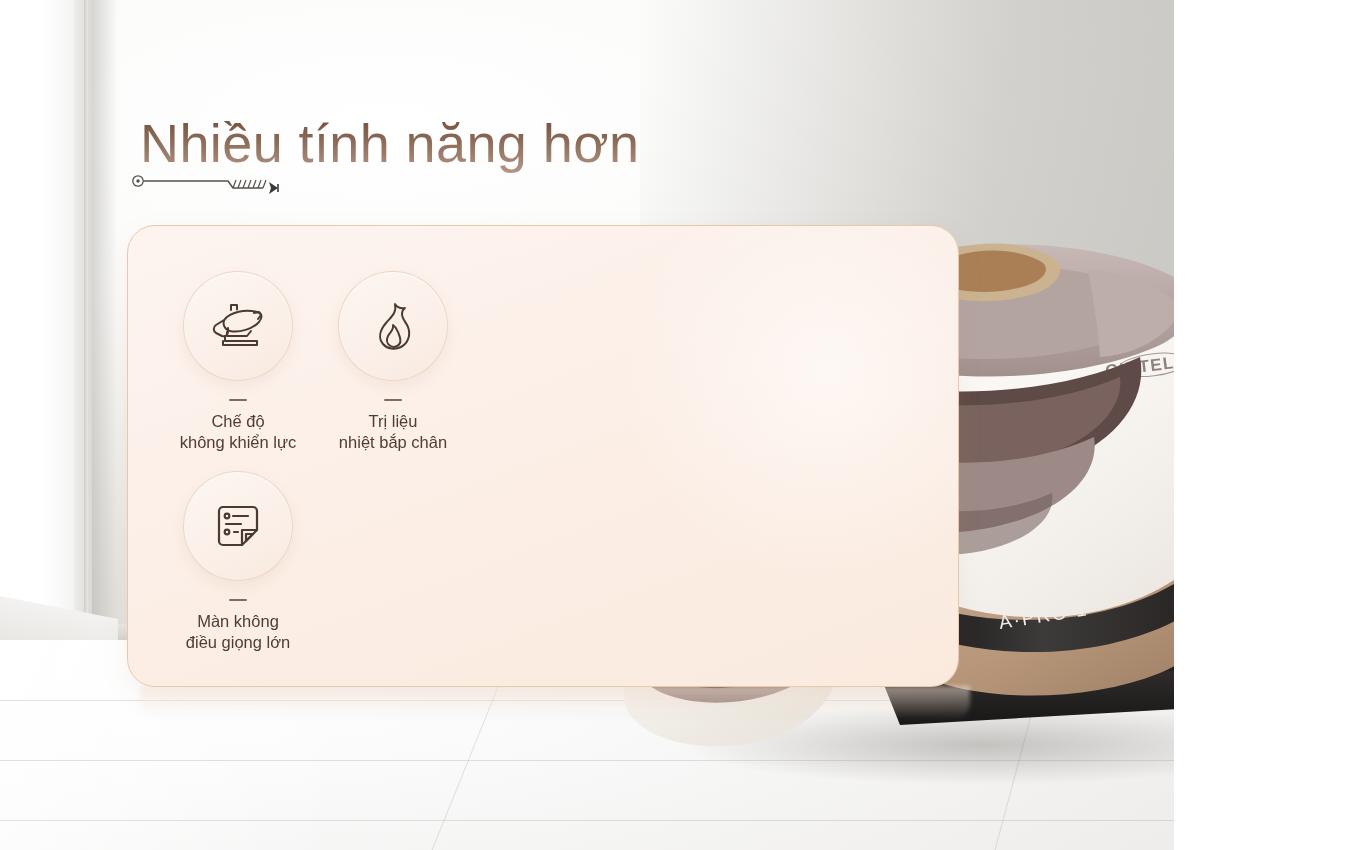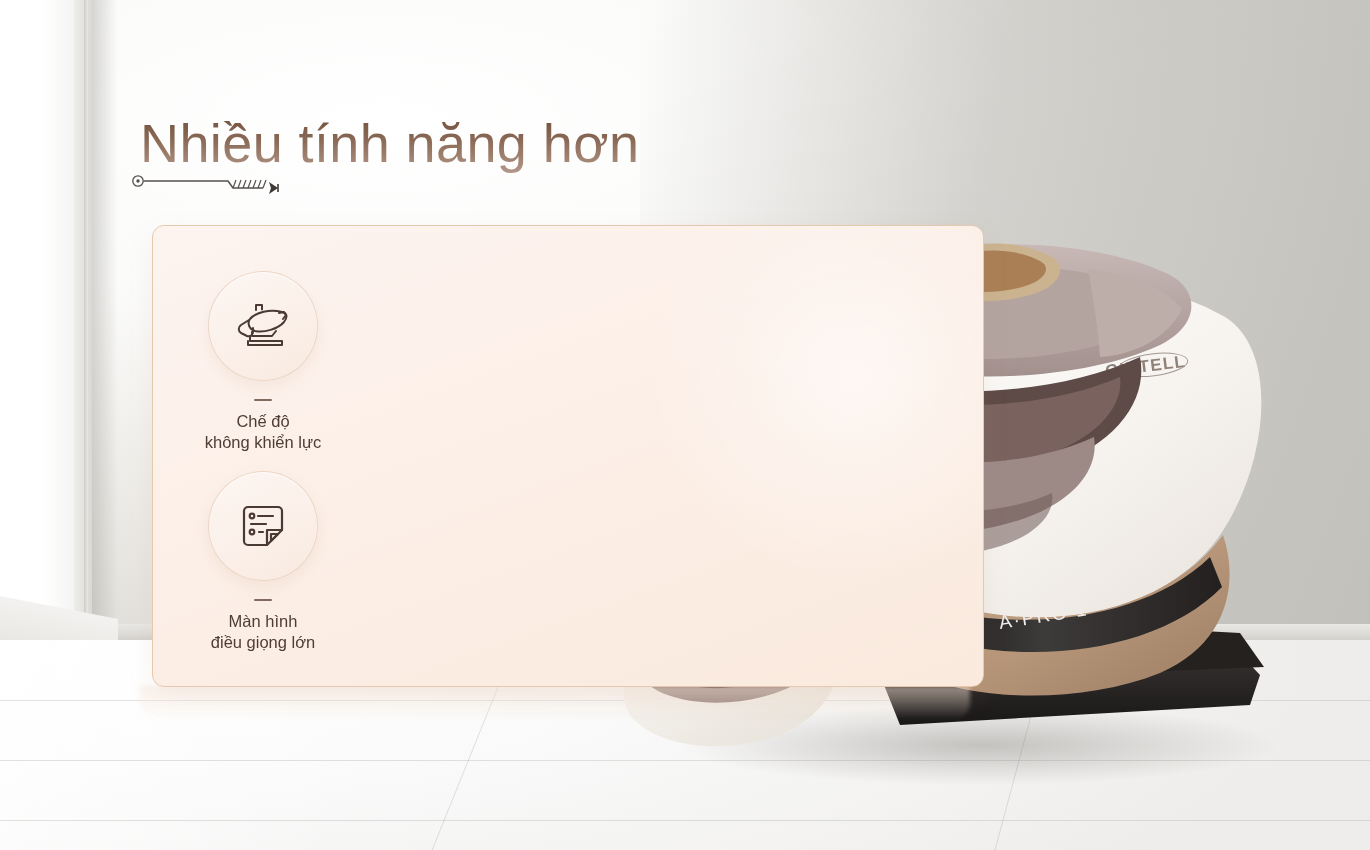--- a/index.html
+++ b/index.html
@@ -1,21 +1,21 @@
 <!DOCTYPE html>
 <html><head>
 <meta charset="utf-8">
 <style>
   html,body{margin:0;padding:0;}
   body{
     width:1370px;height:850px;overflow:hidden;
     font-family:"Liberation Sans","DejaVu Sans",sans-serif;
     background:#ffffff;
   }
-  .stage{position:relative;width:1370px;height:850px;overflow:hidden;}
+  .stage{position:relative;width:1174px;height:850px;overflow:hidden;}
 
   
   .wall{
     position:absolute;left:0;top:0;width:1370px;height:700px;
     background:
       radial-gradient(120% 90% at 28% 18%, #ffffff 0%, #fbfbfa 30%, #eceae6 62%, #d8d6d1 100%),
       linear-gradient(90deg,#f7f7f6 0%,#f2f1ef 30%,#d5d3ce 72%,#c6c4bf 100%);
   }
   .wall-right{
     position:absolute;left:640px;top:0;width:730px;height:700px;
@@ -62,22 +62,22 @@
   .headline{
     position:absolute;left:140px;top:112px;
     font-size:54px;font-weight:400;letter-spacing:.4px;white-space:nowrap;
     background:linear-gradient(180deg,#6e4b3a 0%,#8a6a56 45%,#b5988a 100%);
     -webkit-background-clip:text;background-clip:text;color:transparent;
   }
   .deco{position:absolute;left:130px;top:172px;width:160px;height:24px;}
 
   
   .panel{
-    position:absolute;left:152px;top:225px;width:830px;height:460px;
-    border-radius:12px;
+    position:absolute;left:127px;top:225px;width:830px;height:460px;
+    border-radius:28px;
     background:linear-gradient(160deg,#fdf4f0 0%,#fcefe7 45%,#faeade 100%);
     border:1px solid #e6c9ac;
     box-shadow:0 10px 26px rgba(180,140,110,.10);
     overflow:hidden;
   }
   .panel-glow{
     position:absolute;right:-80px;top:-60px;width:420px;height:420px;border-radius:50%;
     background:radial-gradient(circle,rgba(255,255,255,.55),rgba(255,255,255,0) 70%);
   }
   .panel-reflection{
@@ -271,40 +271,56 @@
               <path d="M16 46 L16 50 L50 50 L50 46 L44 46"></path>
               <path d="M47 18 l5 -1 l2 3 l-3 4"></path>
             </g>
           </svg>
         </div>
         <div class="dash"></div>
         <div class="cap">Chế độ</div>
         <div class="cap">không khiển lực</div>
       </div>
 
+      <div class="cell" style="left:185px;top:45px;">
+        <div class="bubble">
+          <svg class="icon-svg" width="58" height="58" viewBox="0 0 58 58">
+            <g fill="none" stroke="#4a3a33" stroke-width="2" stroke-linejoin="round" stroke-linecap="round">
+              <path d="M31 7 C33 16 27 20 22 26 C16 33 14 41 19 47 C23 52 31 53 37 50
+                       C44 46.5 47 38 44 30 C42 25 38 22 38 17 C38 14 39.5 12 41 11
+                       C36 12 33 10 31 7 Z"></path>
+              <path d="M29 28 C30 33 26 35 24 39 C22 43 23 47 26.5 49
+                       C30 51 34.5 49.5 36 46 C37.5 42 35 38 34 35 C33.2 32.5 32 30 29 28 Z"></path>
+            </g>
+          </svg>
+        </div>
+        <div class="dash"></div>
+        <div class="cap">Trị liệu</div>
+        <div class="cap">nhiệt bắp chân</div>
+      </div>
 
 
       <div class="cell" style="left:30px;top:245px;">
         <div class="bubble">
           <svg class="icon-svg" width="56" height="56" viewBox="0 0 56 56">
             <g fill="none" stroke="#4a3a33" stroke-width="2.2" stroke-linejoin="round" stroke-linecap="round">
               <path d="M9 13 C9 10.8 10.8 9 13 9 L43 9 C45.2 9 47 10.8 47 13
                        L47 32 L32 47 L13 47 C10.8 47 9 45.2 9 43 Z"></path>
               <path d="M47 32 L32 32 L32 47"></path>
               <circle cx="17" cy="18" r="2.3"></circle>
               <path d="M23 18 L38 18"></path>
               <path d="M16 26 L31 26"></path>
               <circle cx="17" cy="34" r="2.3"></circle>
               <path d="M24 34 L28 34"></path>
               <path d="M36 36 L43 36 L36 43 Z"></path>
             </g>
           </svg>
         </div>
         <div class="dash"></div>
-        <div class="cap">Màn hình</div>
+        <div class="cap">Màn không</div>
         <div class="cap">điều giọng lớn</div>
       </div>
 
 
 
     </div>
   </div>
 
 </div>
 

